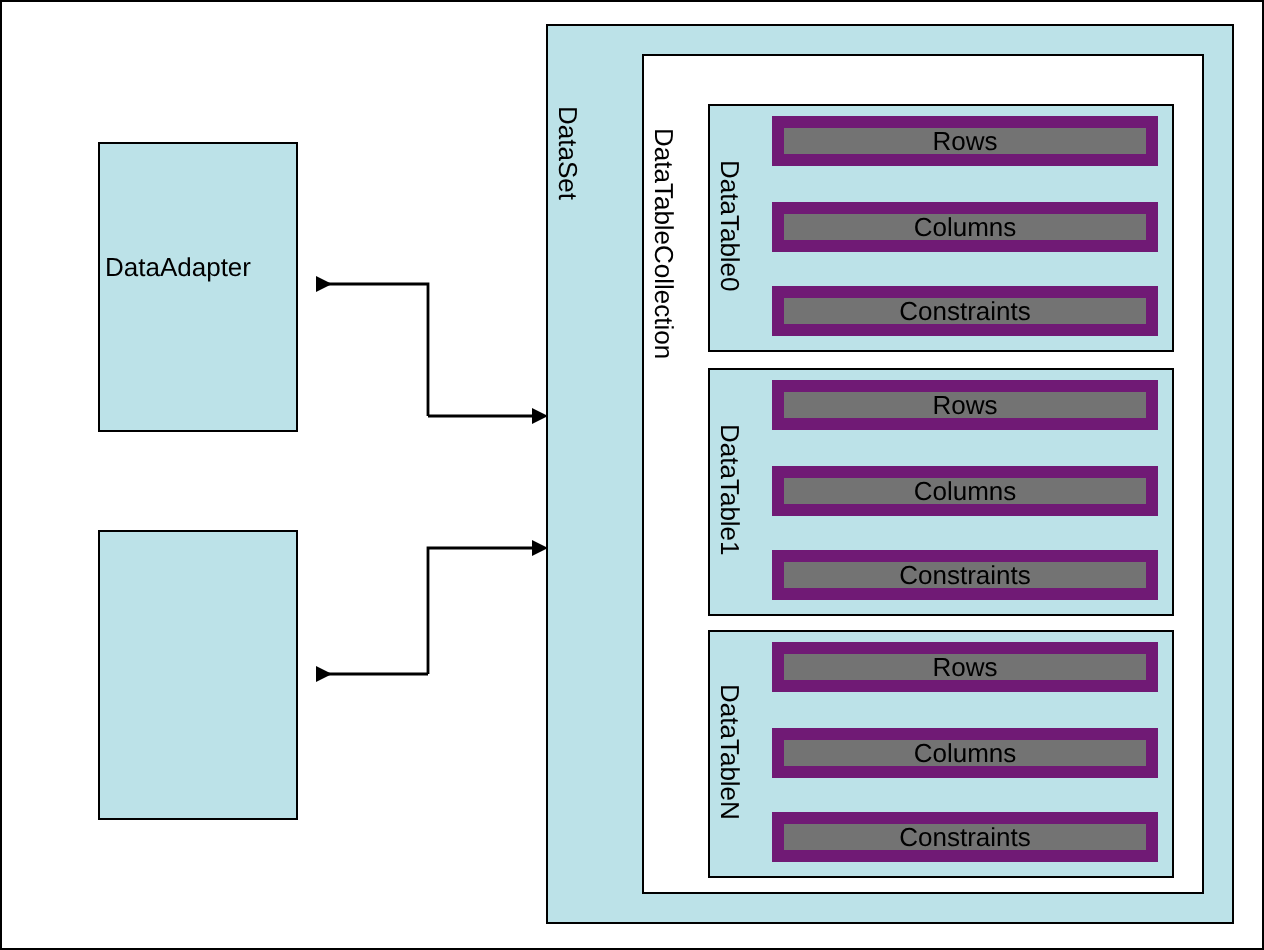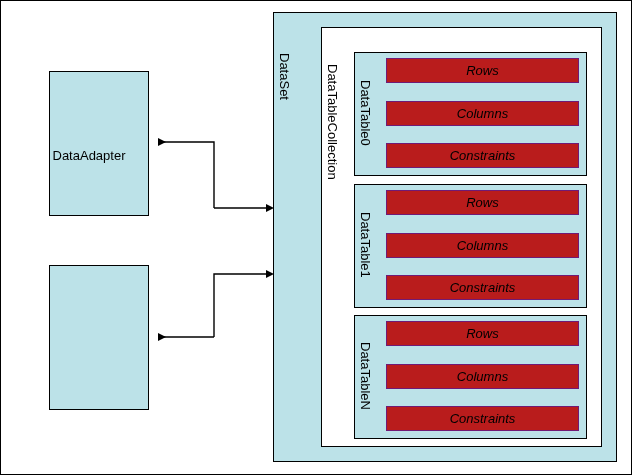--- a/index.html
+++ b/index.html
@@ -44,48 +44,47 @@
     color: #000000;
     font-size: 13px;
     line-height: 1;
     white-space: nowrap;
     writing-mode: vertical-rl;
     text-orientation: mixed;
   }
   .field {
     position: absolute;
     box-sizing: border-box;
-    border: 1px solid #701a75;
-    background: #b91c1c;
+    border: 6px solid #701a75;
+    background: #737373;
     display: flex;
     align-items: center;
     justify-content: center;
     font-size: 13px;
     color: #000000;
     line-height: 1;
     white-space: nowrap;
-    font-style: italic;
   }
   .conn {
     position: absolute;
     left: 0;
     top: 0;
     width: 632px;
     height: 475px;
     pointer-events: none;
     overflow: visible;
   }
 </style>
 </head>
 <body>
 
 <div id="canvas">
 
   <div class="box" style="left:48px; top:70px; width:100px; height:145px;"></div>
-  <div class="label-h" style="left:48px; top:82px; width:80px; height:145px;">DataAdapter</div>
+  <div class="label-h" style="left:48px; top:60px; width:80px; height:145px;">DataAdapter</div>
 
   <div class="box" style="left:48px; top:264px; width:100px; height:145px;"></div>
 
   <div class="box" style="left:272px; top:11px; width:344px; height:450px;"></div>
   <div class="label-v" style="left:272px; top:20px; width:22px; height:110px;">DataSet</div>
 
   <div class="box white" style="left:320px; top:26px; width:281px; height:420px;"></div>
   <div class="label-v" style="left:320px; top:36px; width:22px; height:170px;">DataTableCollection</div>
 
   <div class="box" style="left:353px; top:51px; width:233px; height:124px;"></div>

